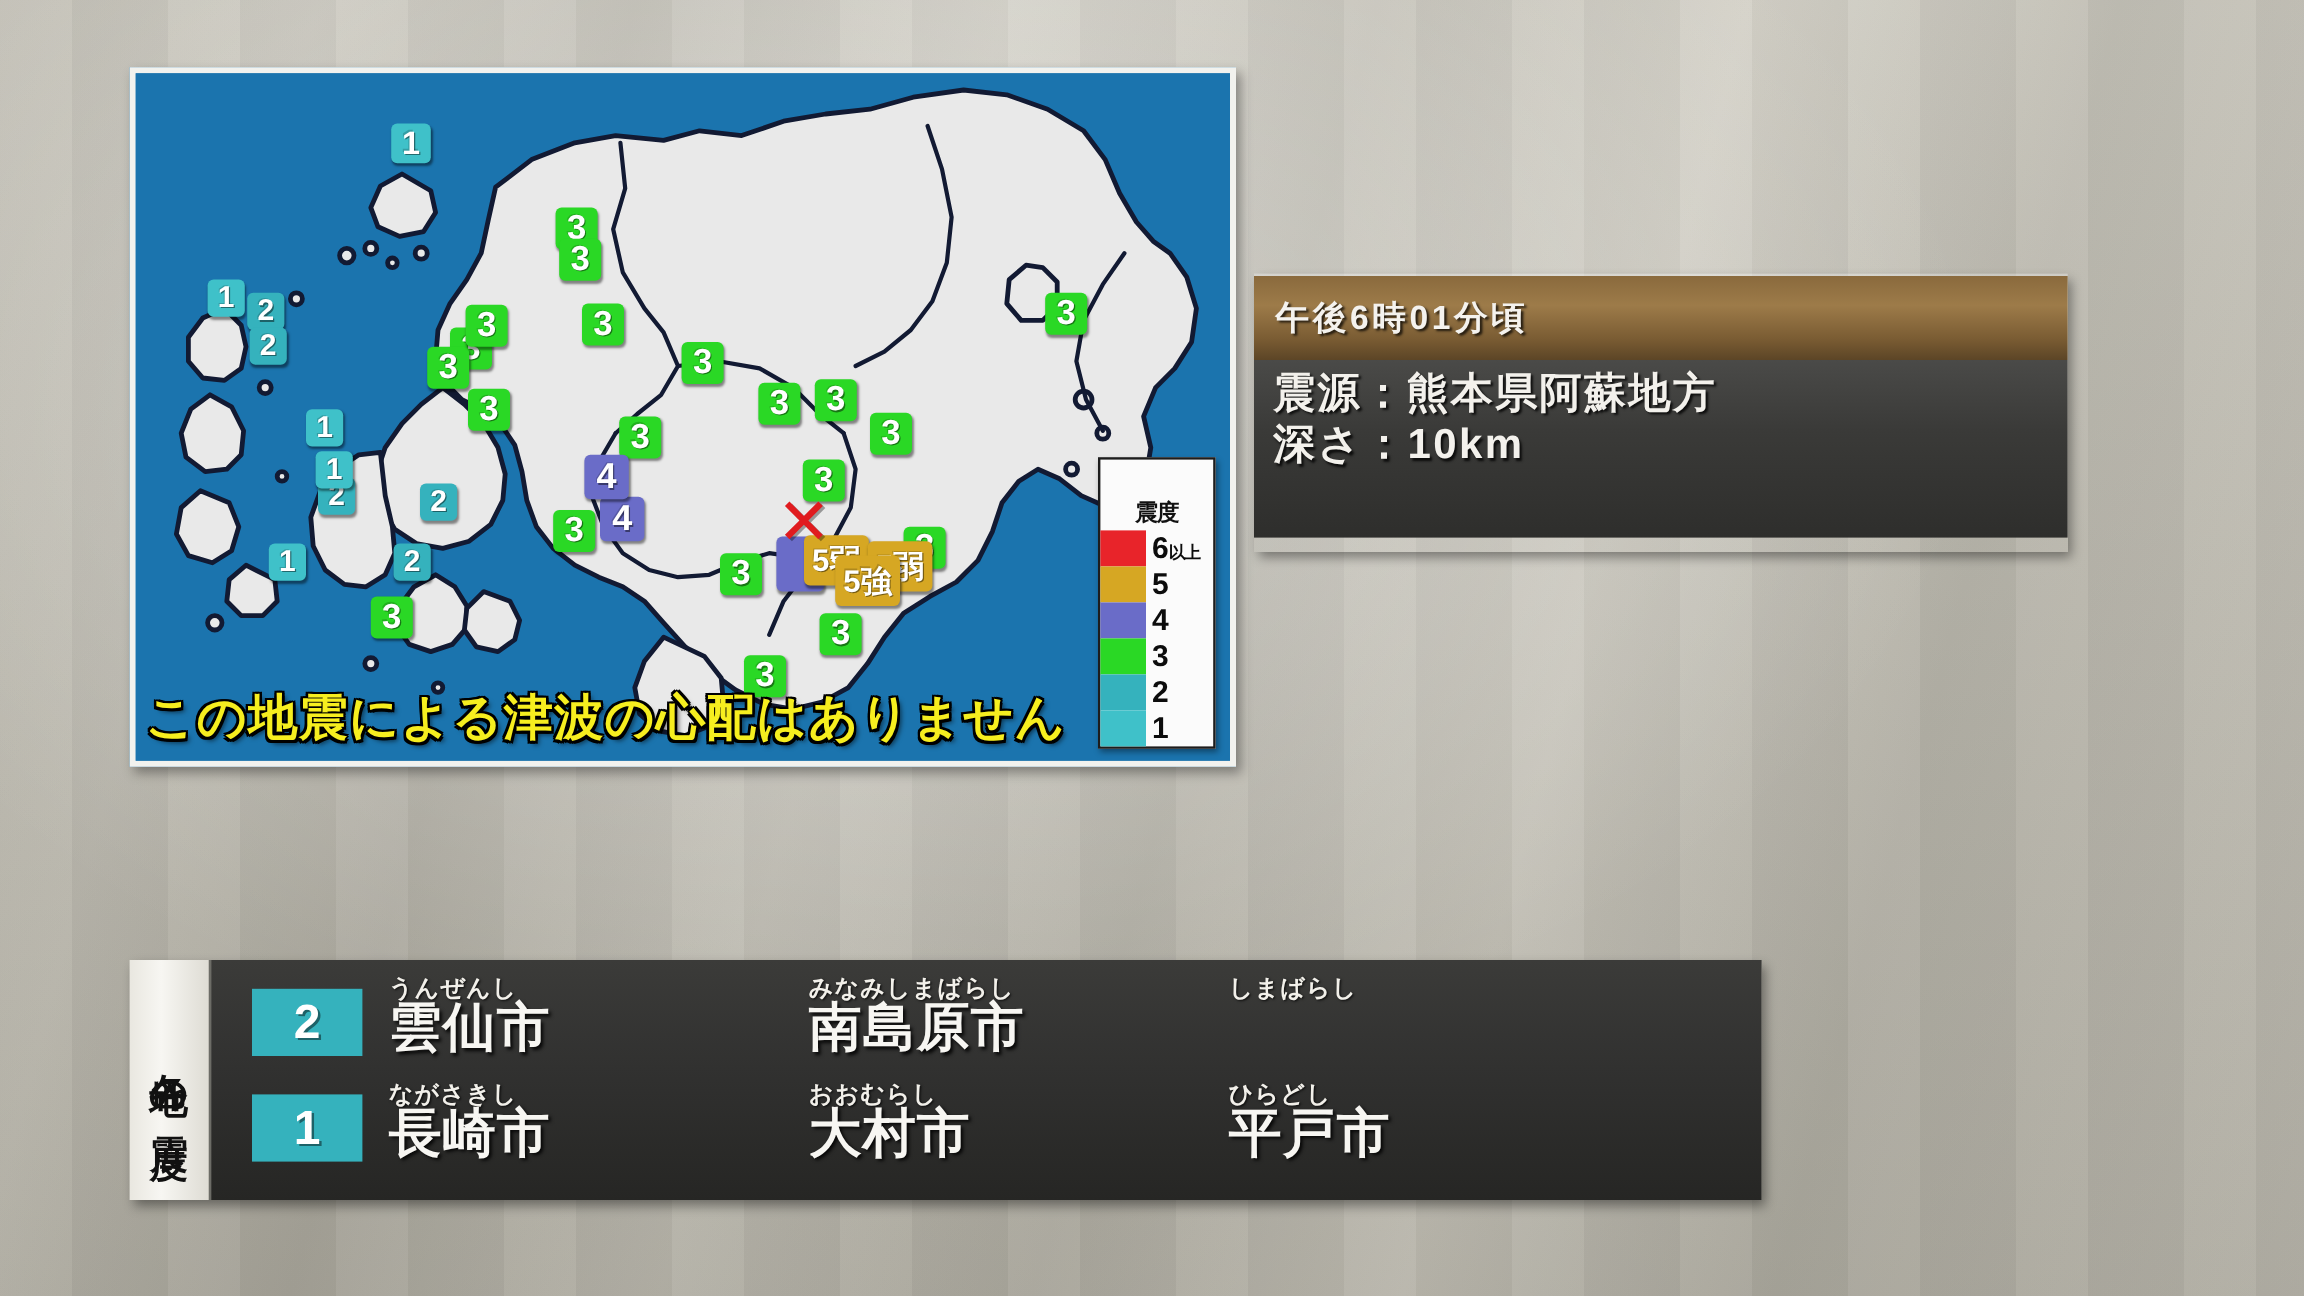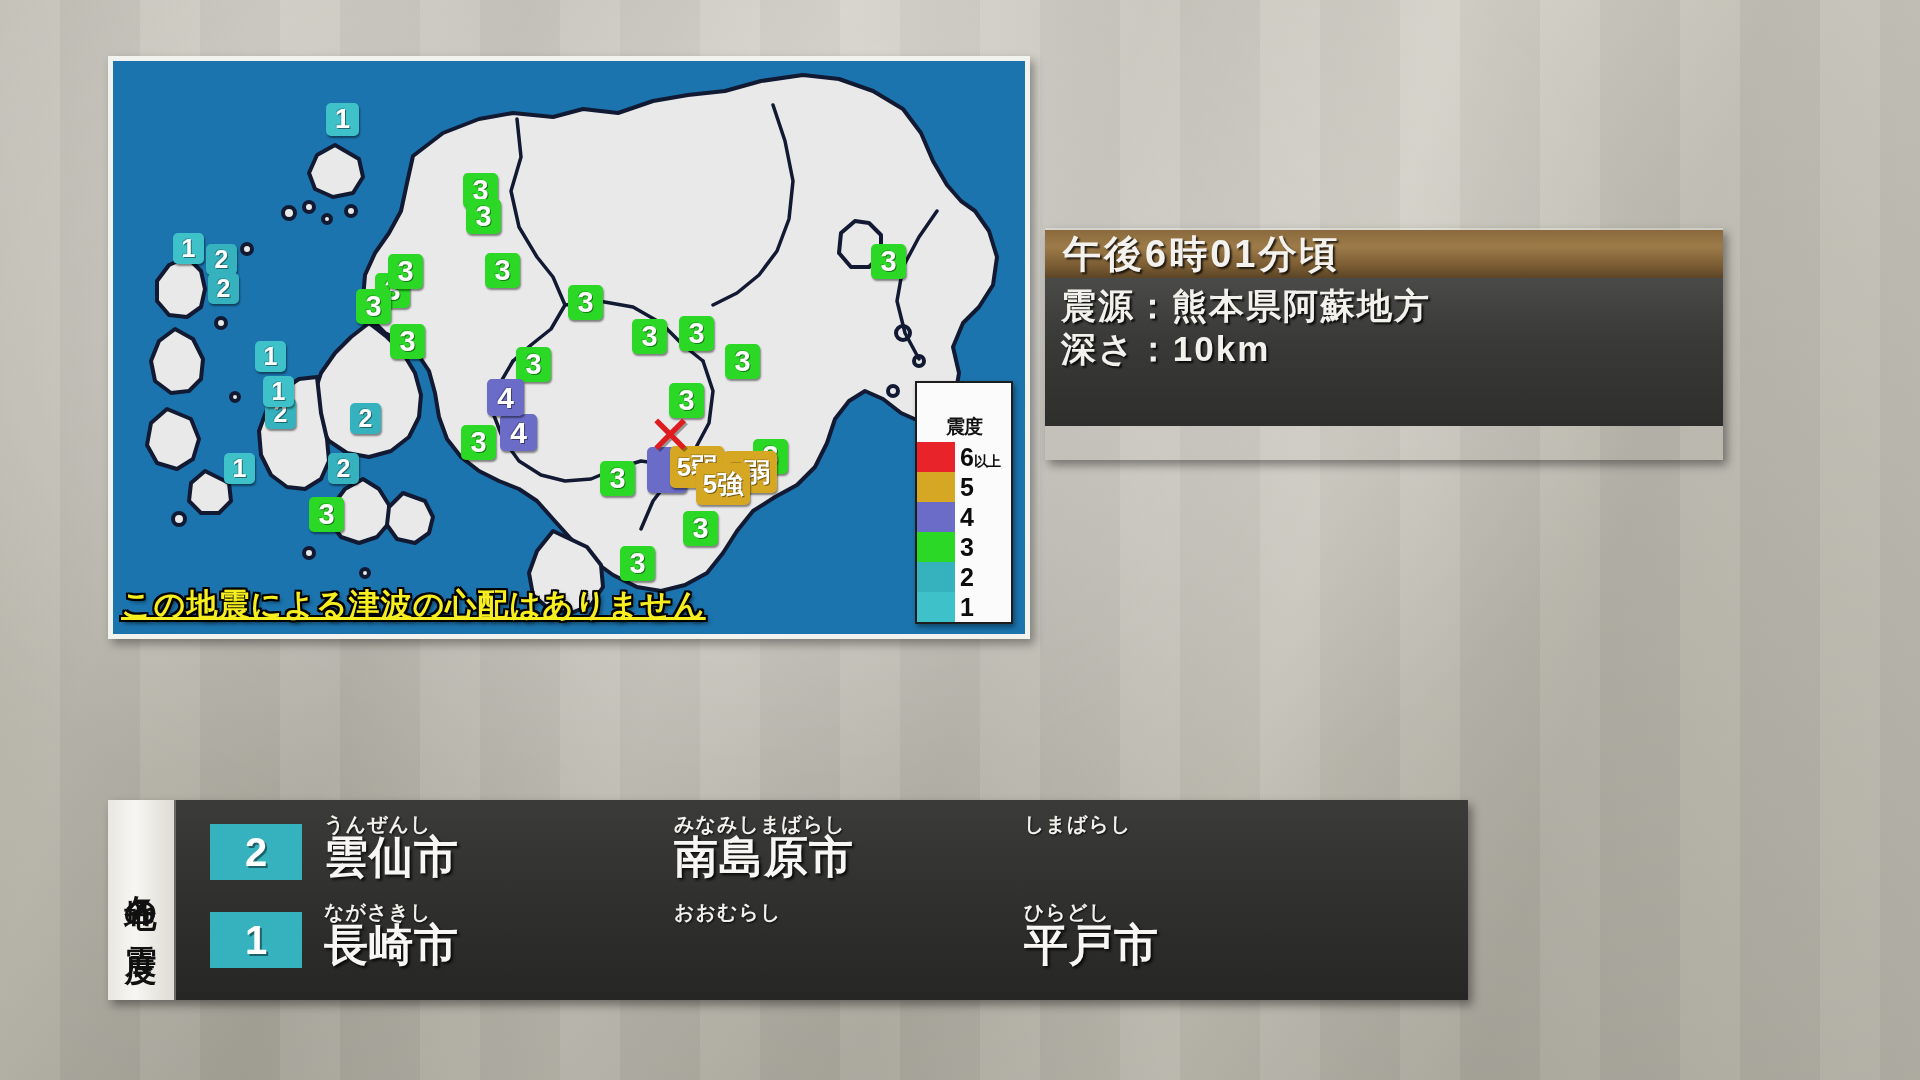--- a/index.html
+++ b/index.html
@@ -46,27 +46,26 @@
 
   .epicenter {
     position:absolute; width:52px; height:52px; z-index:40;
     display:flex; align-items:center; justify-content:center;
     color:#e01b1f; font-size:54px; font-weight:bold; line-height:1;
     text-shadow:2px 2px 0 rgba(0,0,0,.35);
   }
 
   #tsunami-banner {
     position:absolute; left:8px; bottom:8px;
-    color:#f6ee1f; font-weight:bold; font-size:31px; letter-spacing:1px;
+    color:#f6ee1f; font-weight:bold; font-size:41px; letter-spacing:1px;
     text-shadow:
       2px 0 0 #000,-2px 0 0 #000,0 2px 0 #000,0 -2px 0 #000,
       2px 2px 0 #000,-2px 2px 0 #000,2px -2px 0 #000,-2px -2px 0 #000,
       3px 3px 4px rgba(0,0,0,.6);
     z-index:50;
-    text-decoration:underline;
   }
 
   
   #legend {
     position:absolute; right:12px; bottom:10px; width:98px;
     background:#fbfbfb; border:2px solid #1d1d1d;
     box-shadow:2px 3px 5px rgba(0,0,0,.4);
     z-index:45; padding:2px 0 0 0;
   }
   #legend-title { text-align:center; font-weight:bold; font-size:19px; color:#111;
@@ -77,23 +76,23 @@
      padding-left:5px; line-height:1; display:flex; align-items:baseline; }
   .legend-label .sub { font-size:14px; font-weight:bold; margin-left:0px; letter-spacing:-1px;}
 
   
   #info-panel {
     position:absolute; left:1045px; top:228px; width:678px; height:232px;
     box-shadow:4px 5px 9px rgba(0,0,0,.4);
     border-top:2px solid rgba(255,255,255,.25);
   }
   #info-header {
-    height:48px; display:flex; align-items:center; padding-left:18px;
+    height:70px; display:flex; align-items:center; padding-left:18px;
     background:linear-gradient(180deg,#8a6a3d 0%,#9d7b49 35%,#7a5c33 75%,#5c4526 100%);
-    color:#f4f2ee; font-size:38px; font-weight:bold; letter-spacing:3px;
+    color:#f4f2ee; font-size:28px; font-weight:bold; letter-spacing:3px;
     text-shadow:2px 2px 2px rgba(0,0,0,.75);
   }
   #info-body {
     height:148px; padding:6px 0 0 12px;
     background:linear-gradient(180deg,#4a4a48 0%,#3a3a38 40%,#2e2e2c 100%);
   }
   .info-line {
     color:#f3f1ec; font-size:35px; font-weight:bold; letter-spacing:2px;
     line-height:1.12; padding:2px 0 2px 4px;
     text-shadow:2px 2px 2px rgba(0,0,0,.8);
@@ -404,20 +403,21 @@
         </div>
       </div>
       <div class="city-row">
         <div class="shindo-box" style="background: rgb(53, 178, 189);">1</div>
         <div class="city-cell">
           <div class="furigana">ながさきし</div>
           <div class="city-name">長崎市</div>
         </div>
         <div class="city-cell">
           <div class="furigana">おおむらし</div>
+          <div class="city-name">大村市</div>
         </div>
         <div class="city-cell">
           <div class="furigana">ひらどし</div>
           <div class="city-name">平戸市</div>
         </div>
       </div>
     </div>
 </div>
 
 </body></html>

